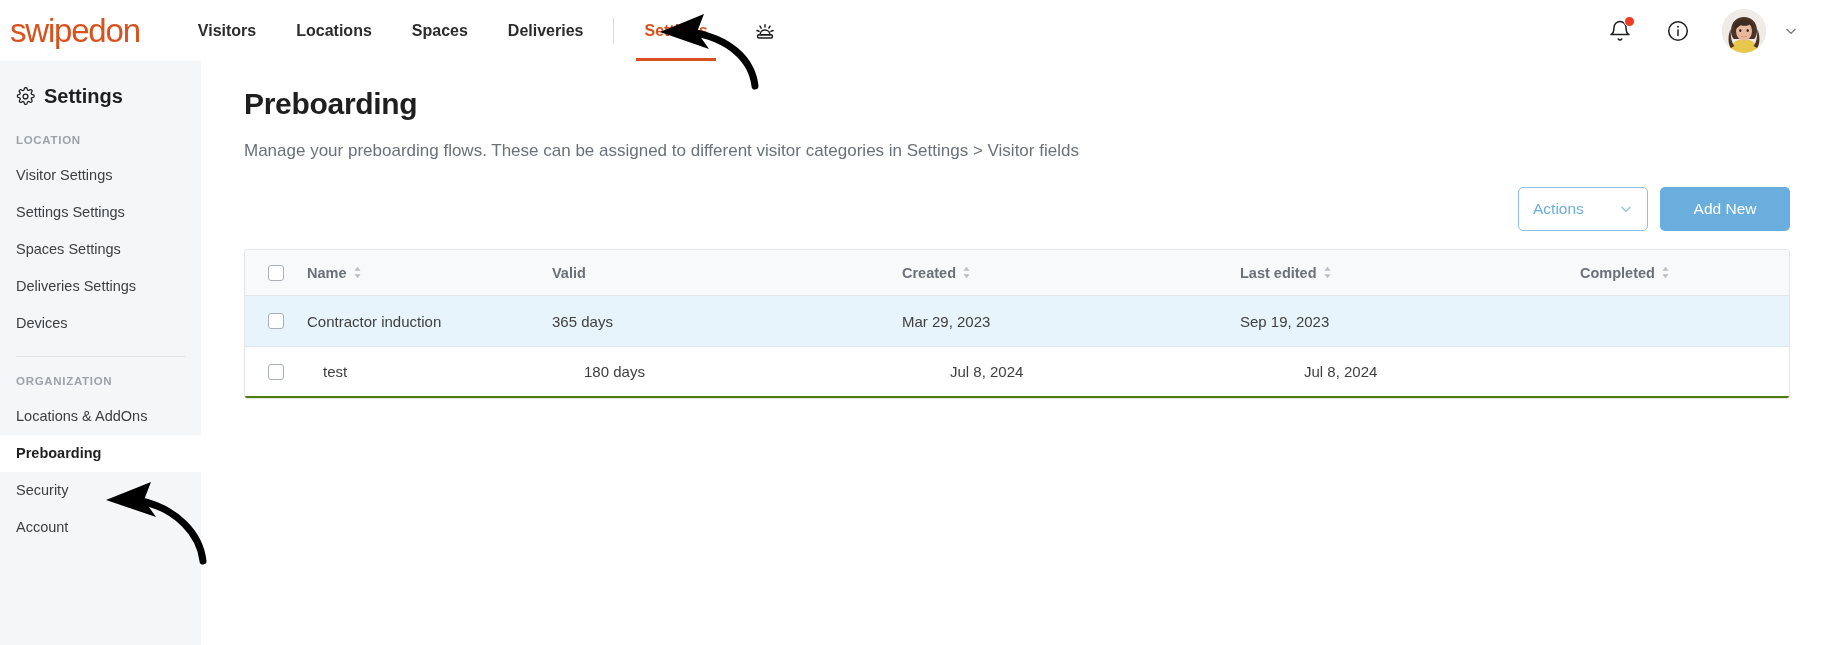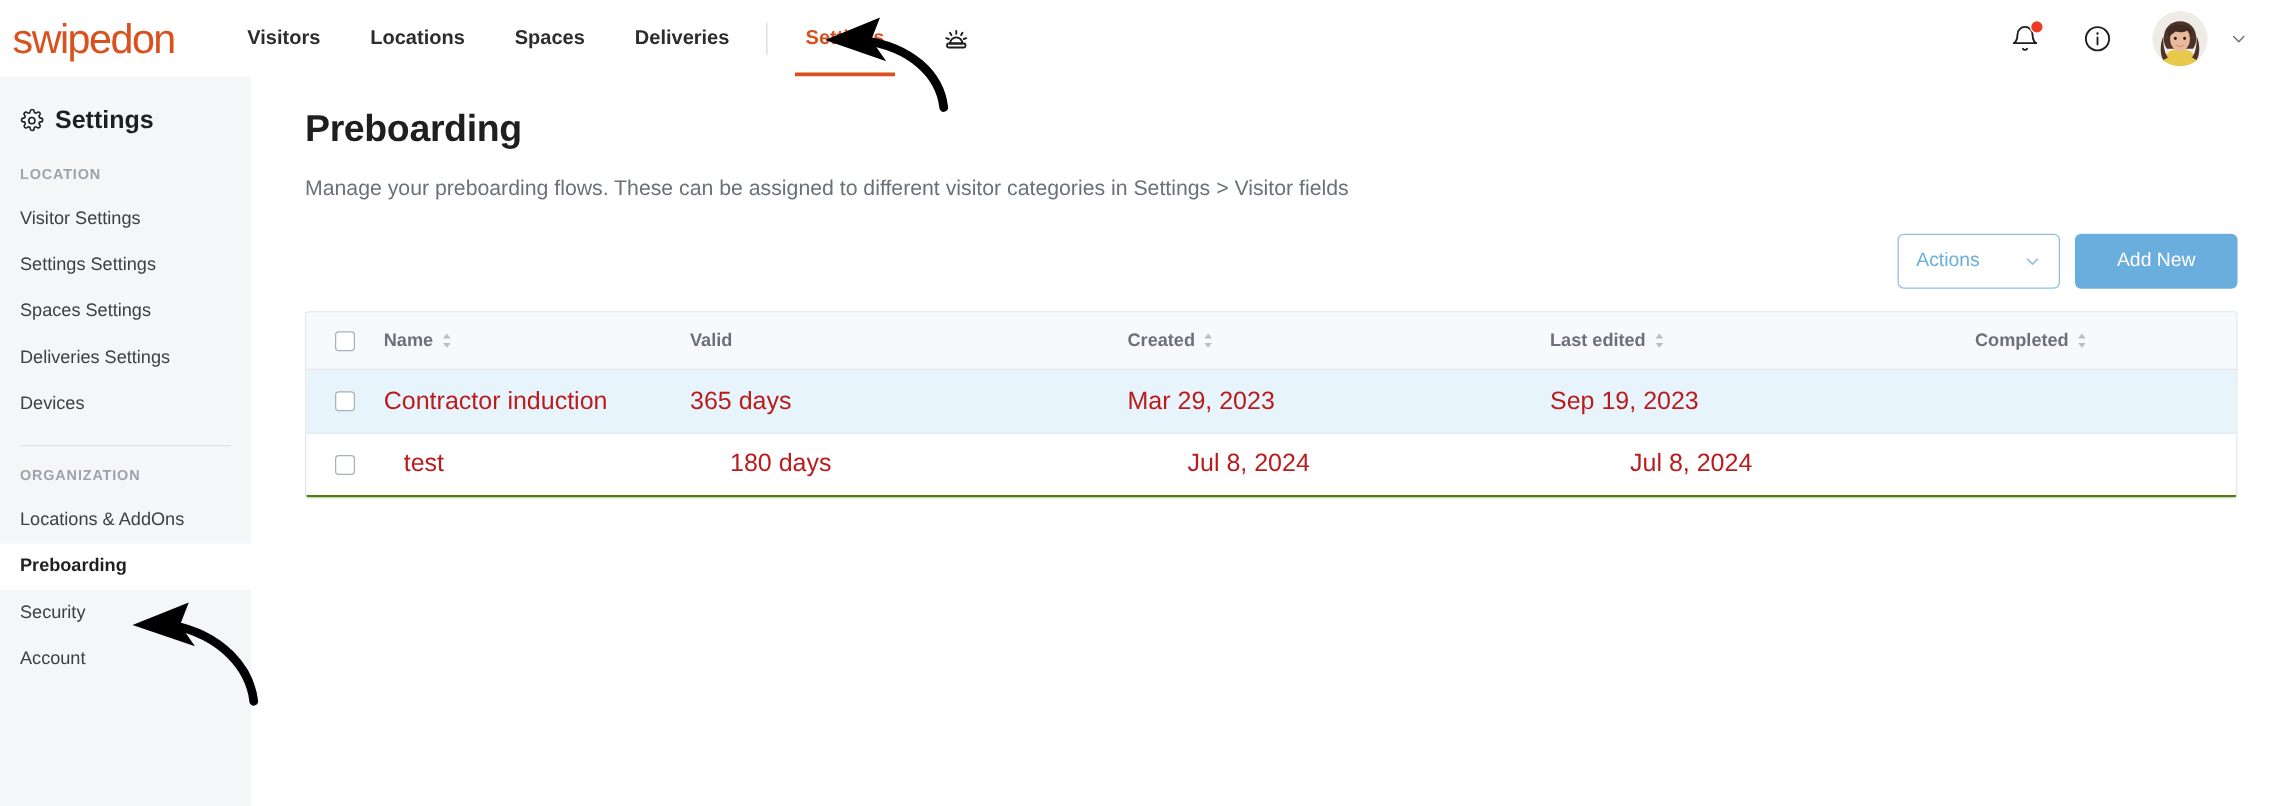--- a/index.html
+++ b/index.html
@@ -236,22 +236,22 @@
     font-size: 14.5px;
     font-weight: 700;
     color: #6b7179;
     display: flex;
     align-items: center;
     gap: 6px;
     cursor: pointer;
   }
   .th.nosort { cursor: default; }
   .td {
-    font-size: 20px;
-    color: #b91c1c;
+    font-size: 15px;
+    color: #404040;
   }
   .sort { width: 9px; height: 13px; flex: none; }
 
   
   .anno {
     position: absolute;
     top: 0; left: 0;
     width: 1822px; height: 645px;
     pointer-events: none;
     z-index: 40;

